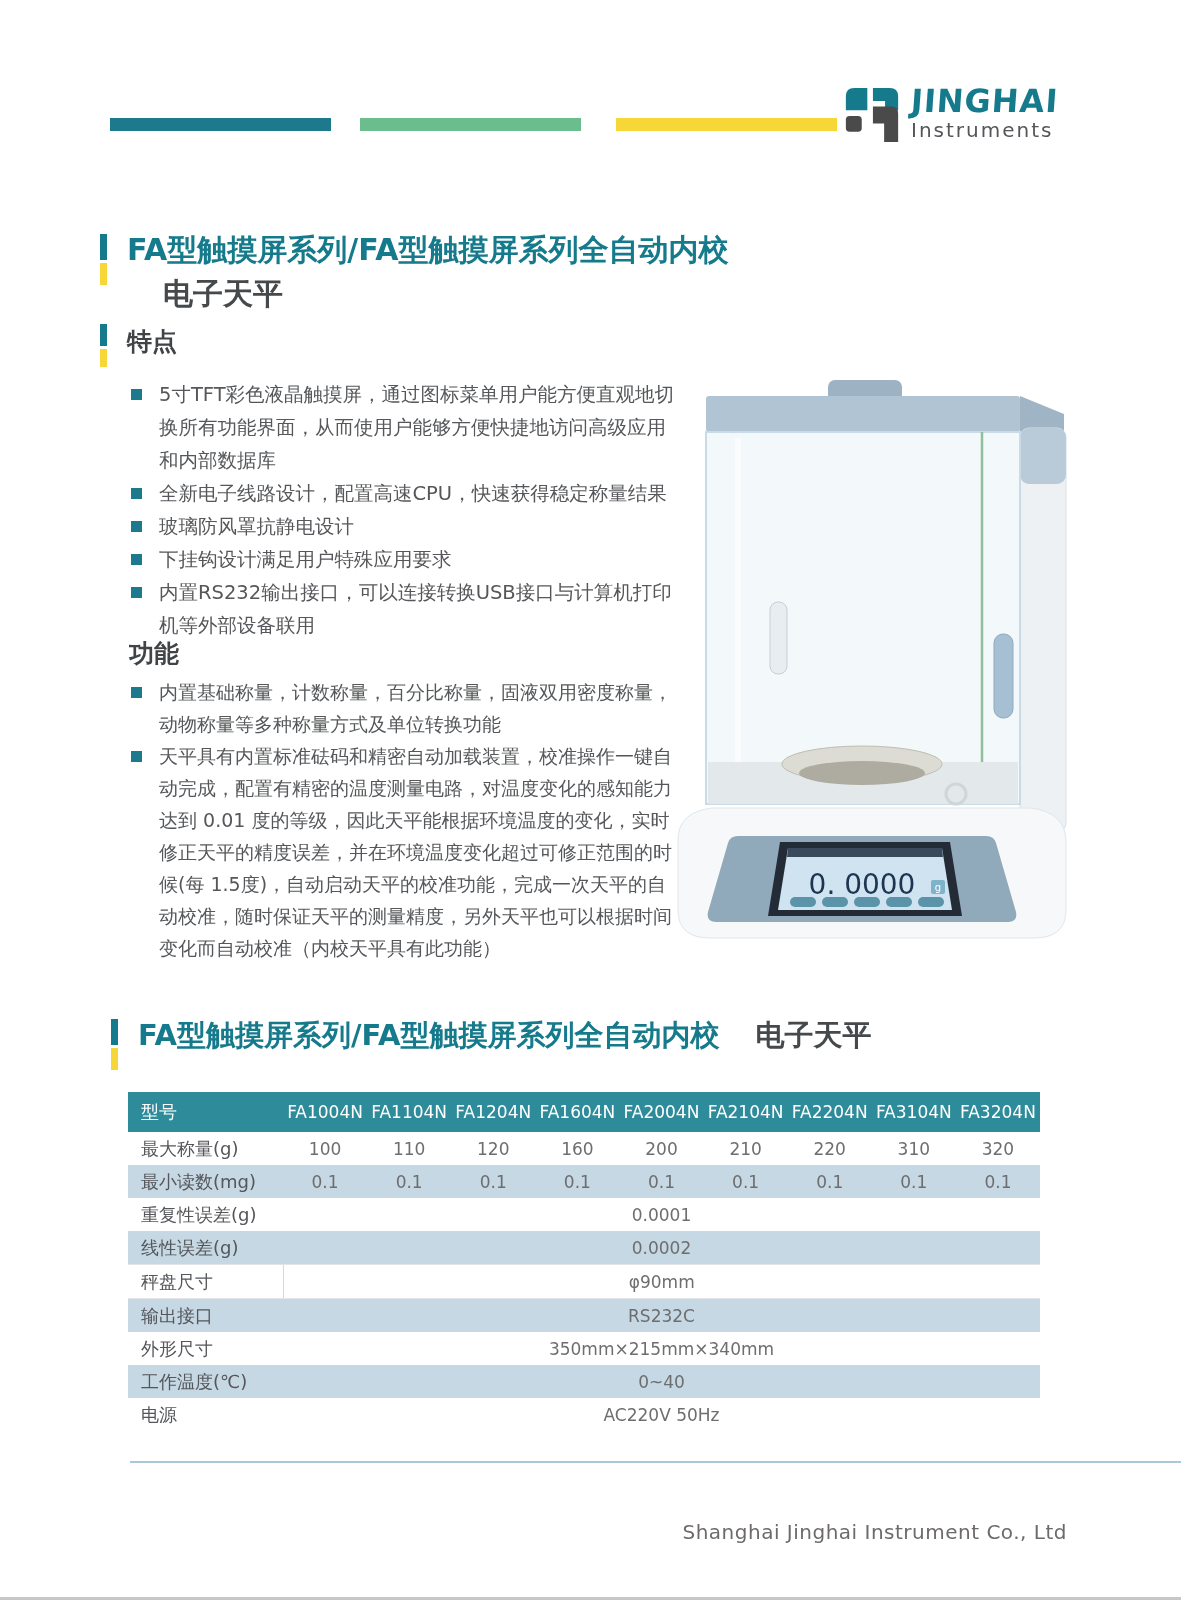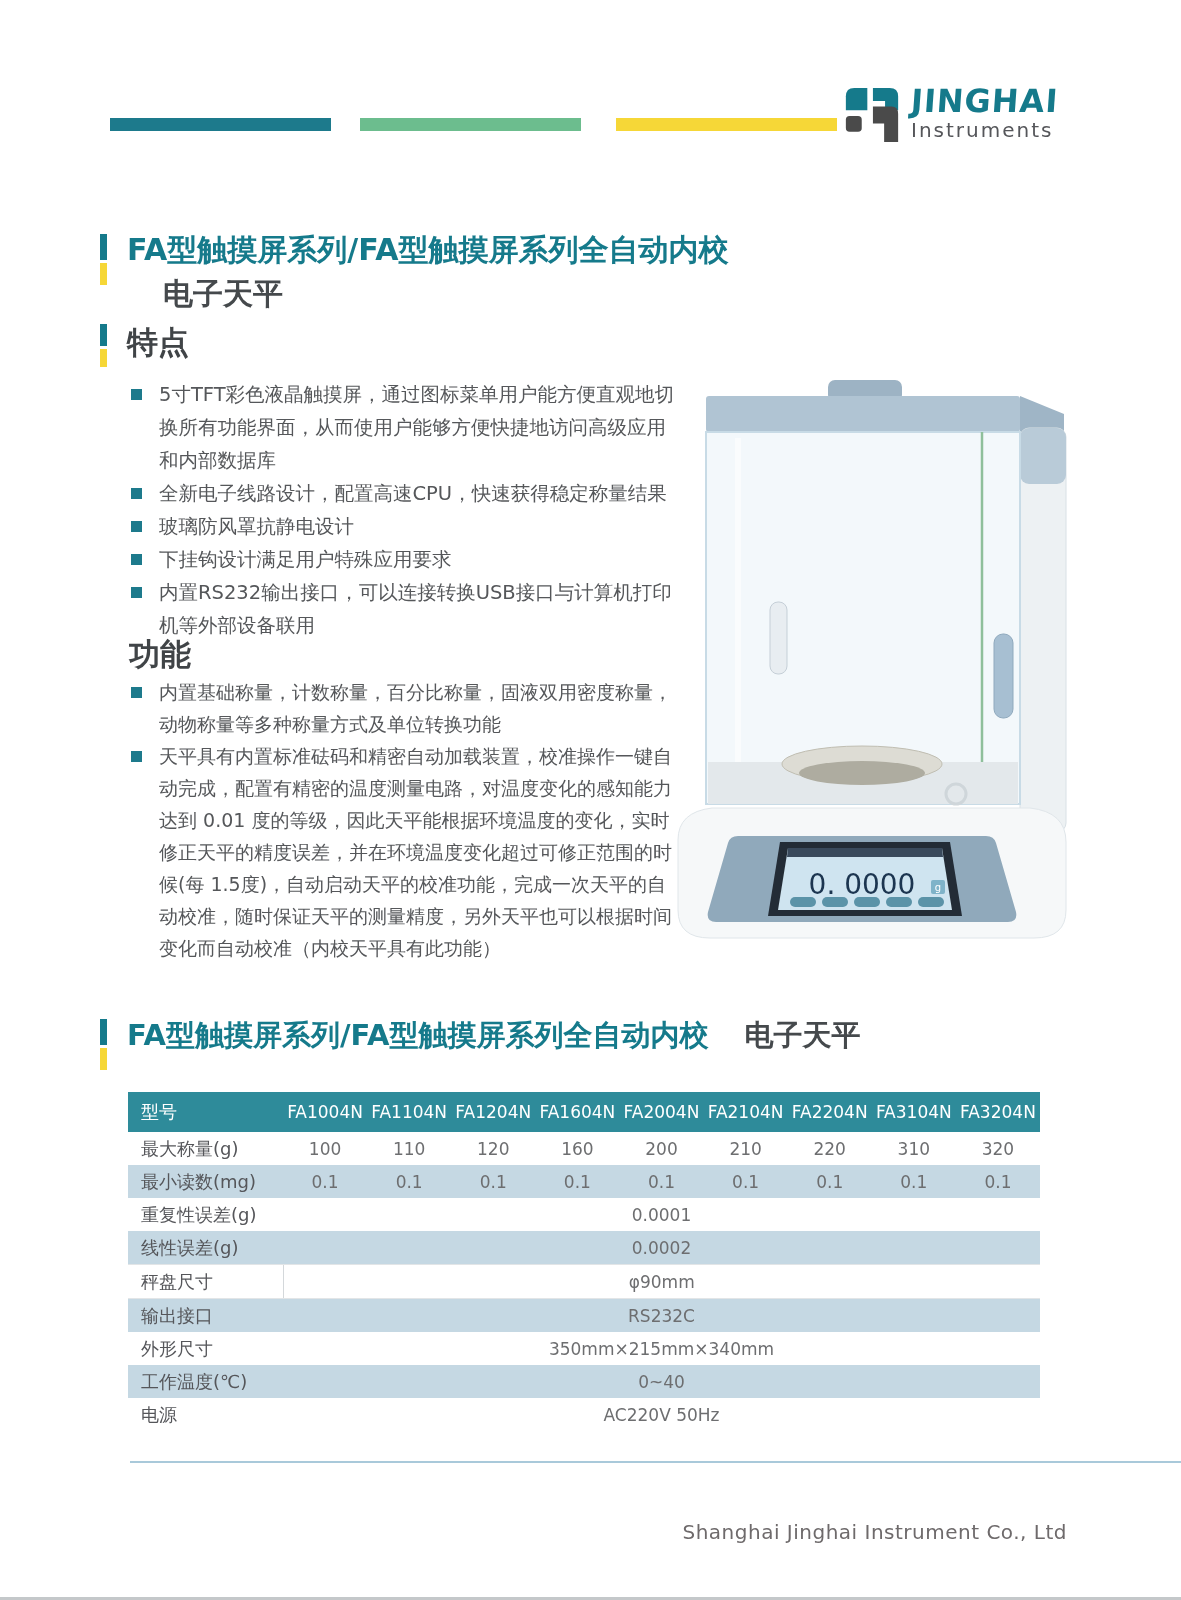--- a/index.html
+++ b/index.html
@@ -27,37 +27,37 @@
 
   
   .title1{position:absolute;left:100px;top:228px;display:flex;}
   .title1 .marker{padding-top:6px;}
   .title1 h1{margin:0;font-size:30px;line-height:44px;font-weight:bold;}
   .t-teal{color:#157a8b;margin-top:36px;}
   .t-dark{color:#45494c;margin-left:36px;}
 
   .feat-head{position:absolute;left:100px;top:322px;display:flex;}
   .feat-head .marker{padding-top:2px;}
-  .sec-h{margin:0;font-size:31px;font-weight:bold;color:#404447;line-height:40px;}
+  .sec-h{margin:0;font-size:25px;font-weight:bold;color:#404447;line-height:40px;}
   .fn-head{position:absolute;left:129px;top:634px;}
 
   
   .blist{position:absolute;margin:0;padding:0;list-style:none;width:552px;}
   .features{left:131px;top:378px;}
   .functions{left:131px;top:676px;}
   .blist li{position:relative;padding-left:28px;color:#55575a;}
   .features li{font-size:19.5px;line-height:33px;}
   .functions li{font-size:19px;line-height:32px;}
   .bullet{position:absolute;left:0;top:11px;width:11px;height:11px;background:#1d7a8c;}
 
   
   .product{position:absolute;left:642px;top:366px;width:446px;height:602px;}
 
   
-  .spec-title{position:absolute;left:100px;top:1014px;display:flex;text-align:right;}
+  .spec-title{position:absolute;left:111px;top:1014px;display:flex;text-align:right;}
   .spec-title .marker{padding-top:5px;}
   .spec-title h2{margin:0;font-size:29px;font-weight:bold;line-height:42px;}
 
   table.spec{position:absolute;left:128px;top:1092px;width:912px;border-collapse:collapse;table-layout:fixed;}
   table.spec th,table.spec td{padding:0;}
   table.spec thead th{background:#2e8b9a;color:#ffffff;height:40px;font-weight:normal;font-size:17px;text-align:center;}
   table.spec thead th.lbl{width:142px;text-align:left;padding-left:13px;font-size:18px;}
   table.spec tbody th{text-align:left;padding-left:13px;color:#55565a;font-size:18px;font-weight:normal;height:33px;}
   table.spec tbody td{text-align:center;color:#6d6e70;font-size:17px;height:33px;}
   table.spec tbody tr:nth-child(even){background:#c5d8e3;}

